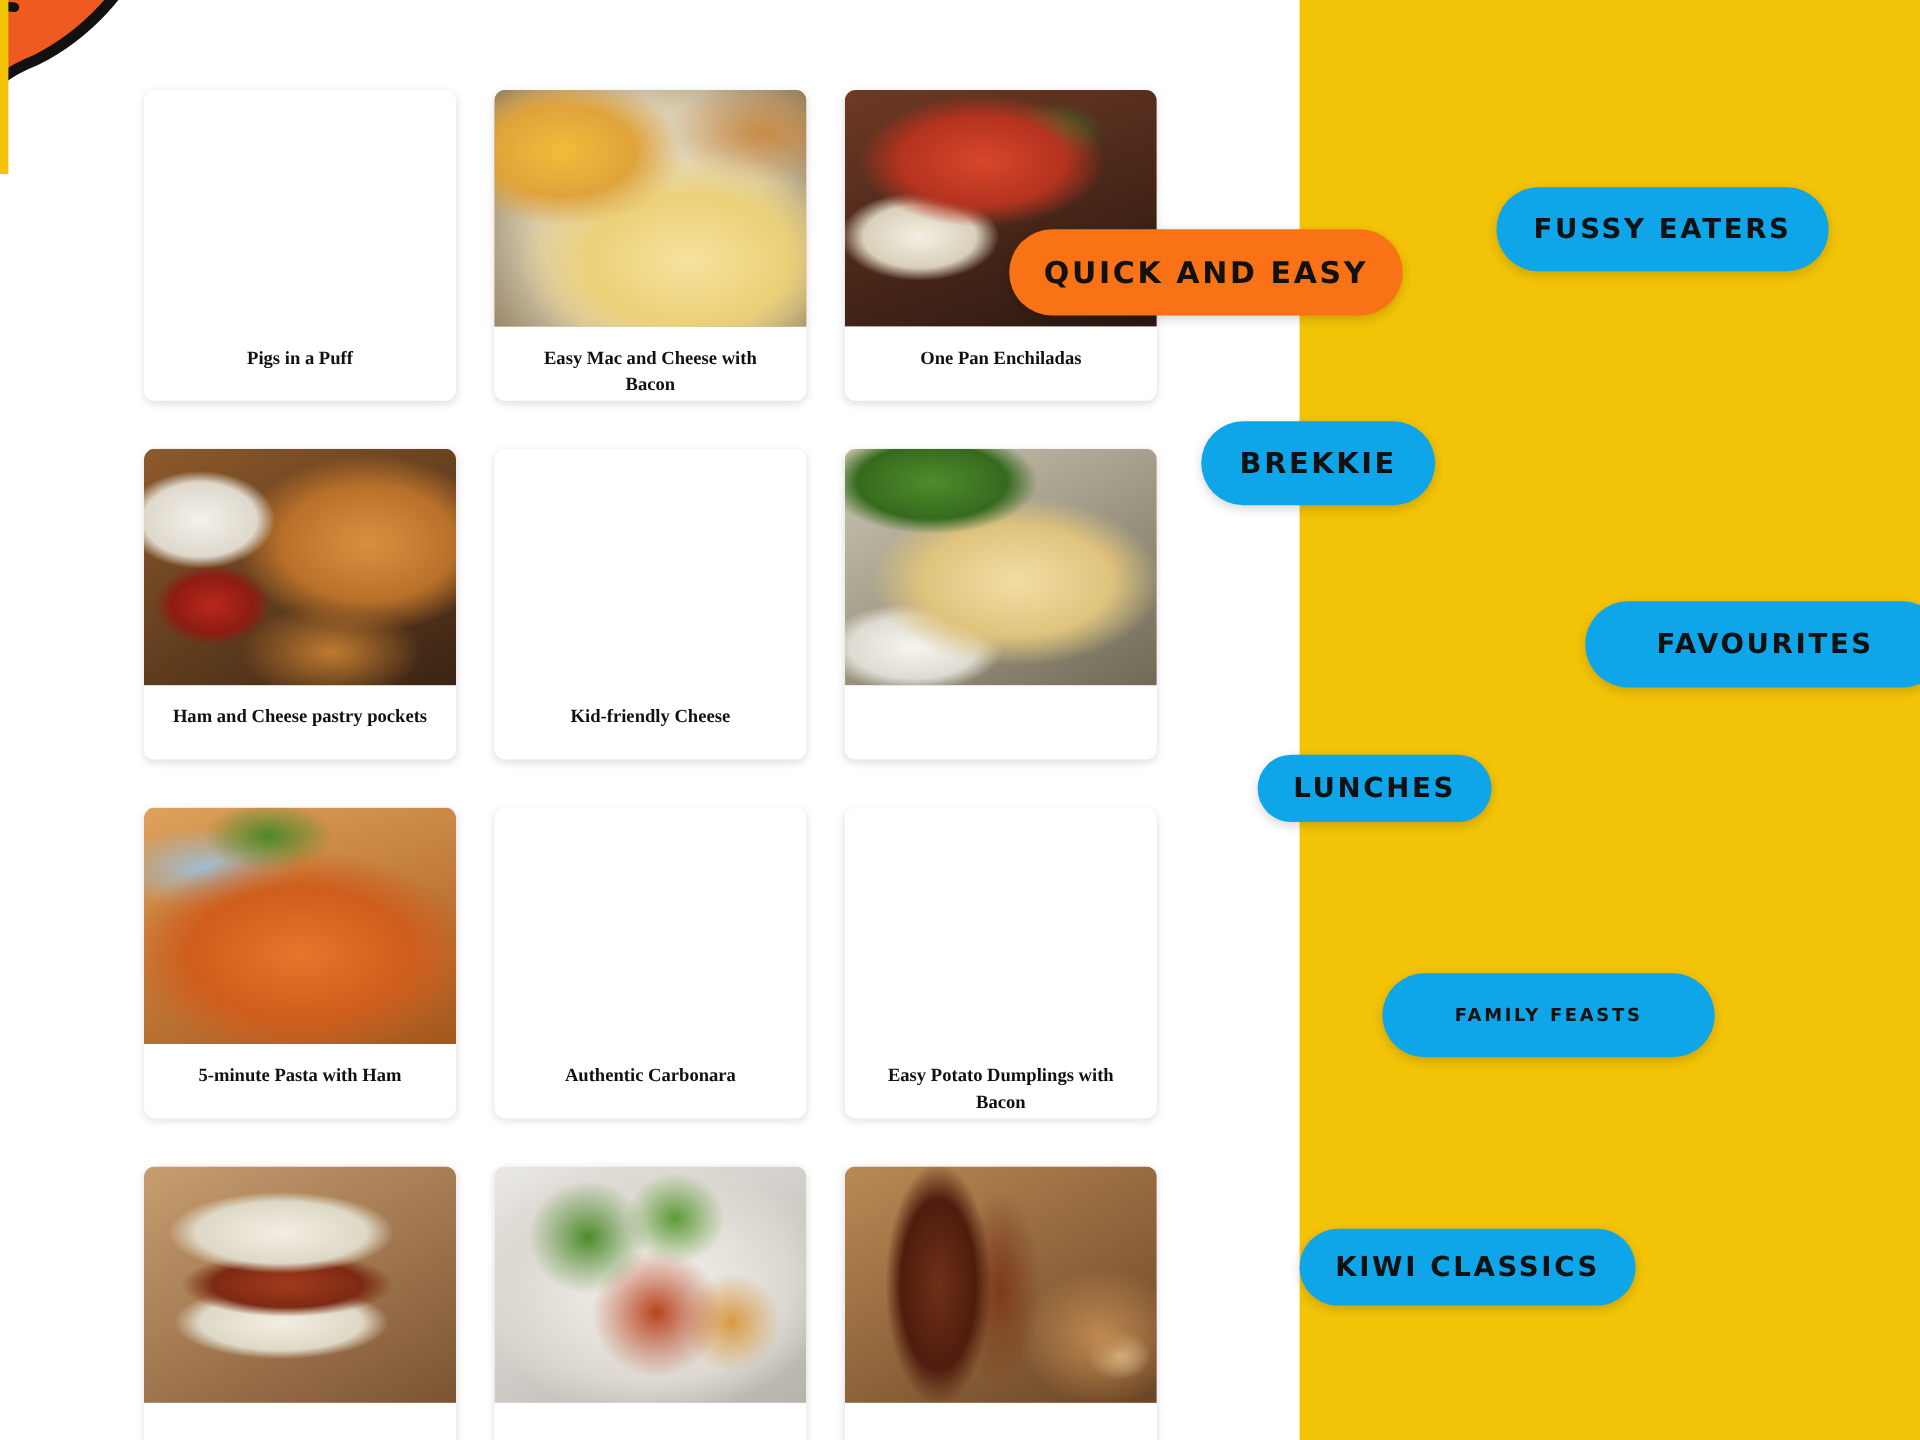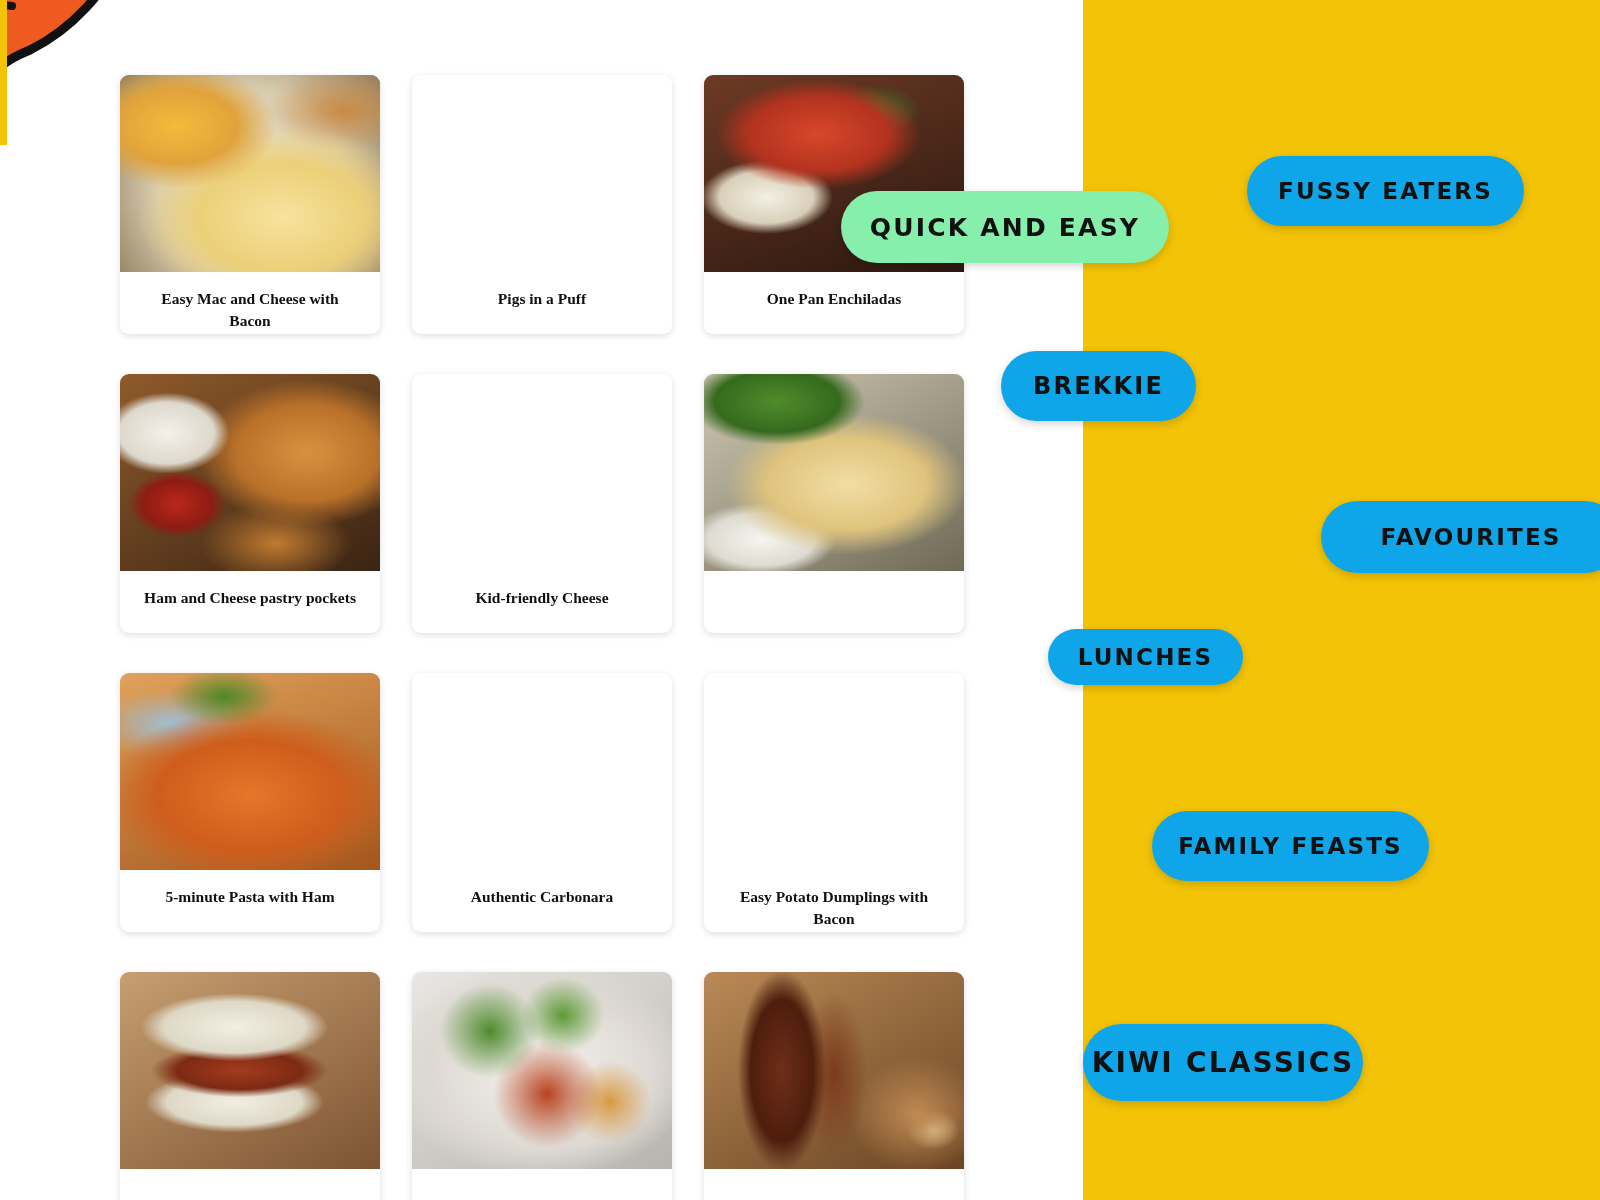--- a/index.html
+++ b/index.html
@@ -69,68 +69,68 @@
     border-radius:999px;
     font-family:"DejaVu Sans", sans-serif;
     font-weight:bold;
     letter-spacing:2.2px;
     color:#111;
     white-space:nowrap;
     box-shadow:0 3px 9px rgba(0,0,0,.17);
     z-index:8;
   }
   .pill.white { background:#0ea5e9; }
-  .pill.yellow { background:#86efac; }
+  .pill.yellow { background:#f97316; }
 
   .pill-quick    { left:841px;  top:191px;  width:328px; height:72px; font-size:25px; z-index:9; }
   .pill-fussy    { left:1247px; top:156px;  width:277px; height:70px; font-size:23px; }
   .pill-brekkie  { left:1001px; top:351px;  width:195px; height:70px; font-size:24px; }
   .pill-fav      { left:1321px; top:501px;  width:300px; height:72px; font-size:23px; }
   .pill-lunches  { left:1048px; top:629px;  width:195px; height:56px; font-size:23px; }
-  .pill-family   { left:1152px; top:811px;  width:277px; height:70px; font-size:23px; }
-  .pill-kiwi     { left:1083px; top:1024px; width:280px; height:77px; font-size:28px; }
+  .pill-family   { left:1152px; top:811px;  width:277px; height:70px; font-size:15px; }
+  .pill-kiwi     { left:1083px; top:1024px; width:280px; height:64px; font-size:23px; }
 </style>
 </head>
 <body>
 
 <div id="root">
 
   <div class="yellow-panel"></div>
 
   <div class="edge-strip"></div>
 
   <div class="mascot-wrap">
     <svg width="260" height="270" viewBox="0 0 260 270">
       <path d="M -30 -40 C 40 -40 110 10 130 70 C 120 110 80 150 40 170 C 20 178 8 186 2 196 L -30 196 Z" fill="#ef5a20" stroke="#111" stroke-width="9" stroke-linejoin="round"></path>
       <path d="M 2 124 L 22 126" stroke="#111" stroke-width="8" stroke-linecap="round" fill="none"></path>
     </svg>
     
   </div>
 
   <div class="grid">
-
-    <div class="card">
-      <div class="card-img" style="background-image:
-             radial-gradient(ellipse 55% 45% at 22% 26%, #f3bb3a 0%, #e0a33b 42%, rgba(0,0,0,0) 70%),
-             radial-gradient(ellipse 70% 60% at 62% 72%, #f7e39f 0%, #ecd078 45%, rgba(0,0,0,0) 78%),
-             radial-gradient(ellipse 40% 28% at 86% 18%, #c98b47 0%, rgba(0,0,0,0) 75%),
-             radial-gradient(circle at 50% 55%, #f0ead8 0%, #d9cdb0 55%, #8d7a5c 100%),
-             linear-gradient(170deg,#d2b98c,#8d7a5c);"></div>
-      <div class="card-title">Easy Mac and Cheese with Bacon</div>
-    </div>
 
     <div class="card">
       <div class="card-img" style="background-image:
              radial-gradient(ellipse 30% 22% at 24% 14%, #f6f4ee 0%, #ddd6c8 60%, rgba(0,0,0,0) 80%),
              radial-gradient(ellipse 26% 20% at 62% 12%, #8e3d1c 0%, #b8602c 55%, rgba(0,0,0,0) 80%),
              radial-gradient(ellipse 55% 38% at 46% 66%, #e2a344 0%, #cf8a2f 50%, rgba(0,0,0,0) 82%),
              radial-gradient(circle 9% at 70% 72%, #c1281c 0%, rgba(0,0,0,0) 100%),
              radial-gradient(circle 7% at 34% 78%, #c1281c 0%, rgba(0,0,0,0) 100%),
              linear-gradient(155deg,#e6bf7c,#a5773f);"></div>
       <div class="card-title">Pigs in a Puff</div>
+    </div>
+
+    <div class="card">
+      <div class="card-img" style="background-image:
+             radial-gradient(ellipse 55% 45% at 22% 26%, #f3bb3a 0%, #e0a33b 42%, rgba(0,0,0,0) 70%),
+             radial-gradient(ellipse 70% 60% at 62% 72%, #f7e39f 0%, #ecd078 45%, rgba(0,0,0,0) 78%),
+             radial-gradient(ellipse 40% 28% at 86% 18%, #c98b47 0%, rgba(0,0,0,0) 75%),
+             radial-gradient(circle at 50% 55%, #f0ead8 0%, #d9cdb0 55%, #8d7a5c 100%),
+             linear-gradient(170deg,#d2b98c,#8d7a5c);"></div>
+      <div class="card-title">Easy Mac and Cheese with Bacon</div>
     </div>
 
     <div class="card">
       <div class="card-img" style="background-image:
              radial-gradient(ellipse 48% 34% at 44% 30%, #d7472a 0%, #b4331f 55%, rgba(0,0,0,0) 82%),
              radial-gradient(ellipse 30% 22% at 24% 62%, #f3efe2 0%, #d9d0ba 60%, rgba(0,0,0,0) 85%),
              radial-gradient(ellipse 22% 16% at 66% 18%, #3f7a2c 0%, rgba(0,0,0,0) 80%),
              linear-gradient(160deg,#6d3a24,#2b1710);"></div>
       <div class="card-title">One Pan Enchiladas</div>
     </div>

